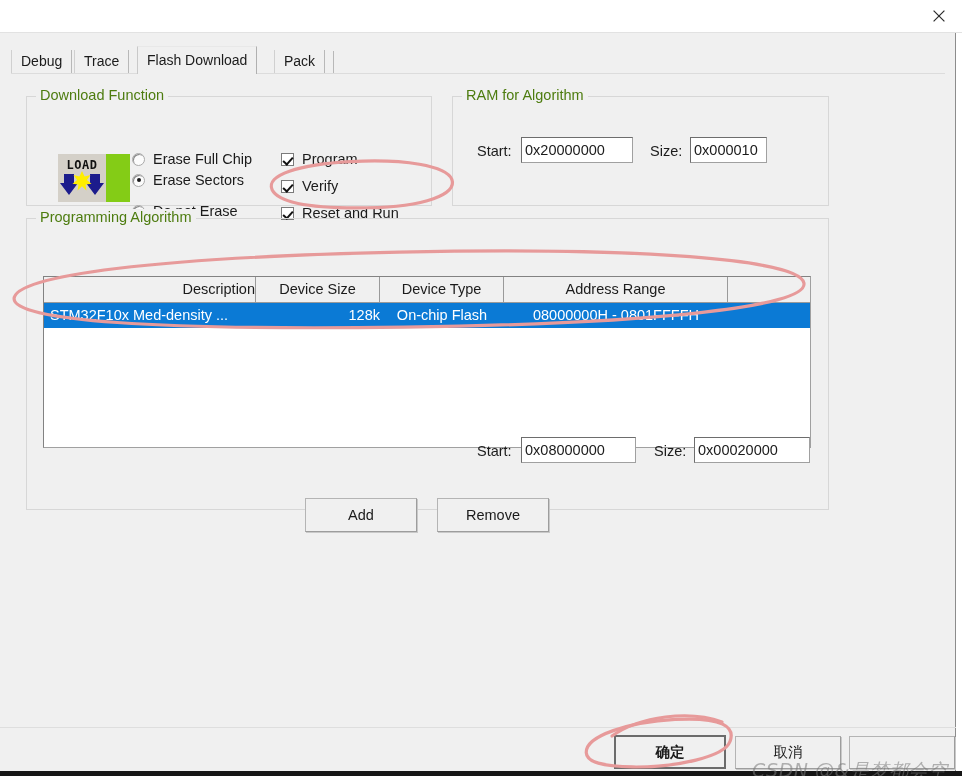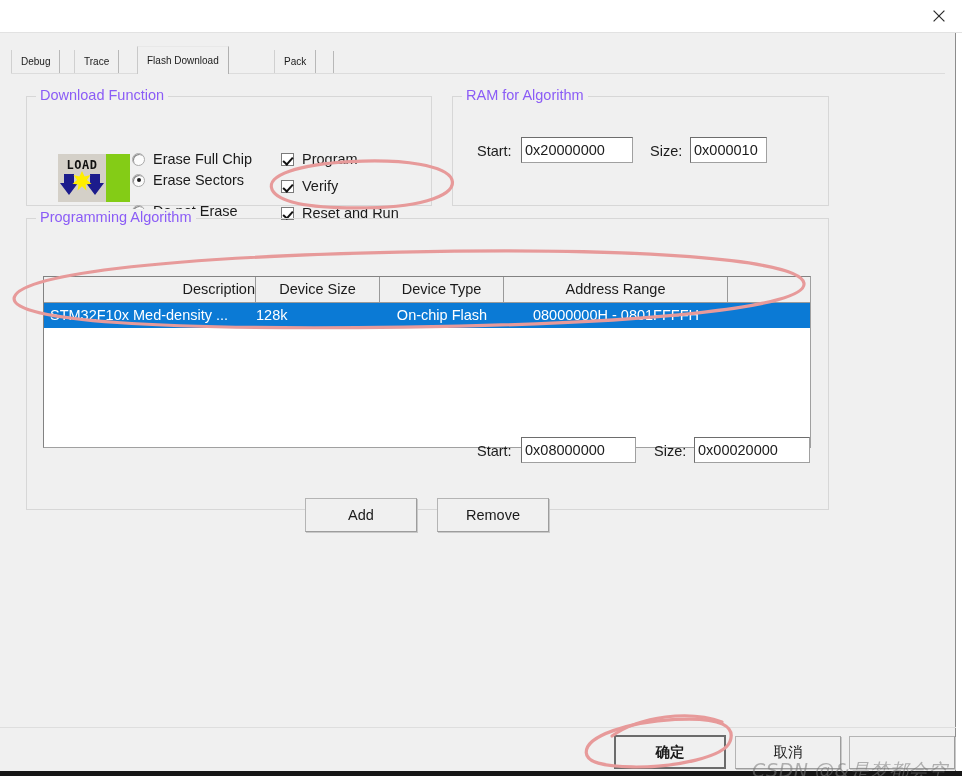--- a/index.html
+++ b/index.html
@@ -66,21 +66,21 @@
     width: 934px; height: 28px;
   }
   .tab {
     position: absolute;
     top: 4px;
     height: 24px;
     background: #f0f0f0;
     border-left: 1px solid #d0d0d0;
     border-right: 1px solid #b8b8b8;
     padding: 0 9px;
-    font-size: 10px;
+    font-size: 14px;
     color: #1b1b1b;
     line-height: 23px;
     white-space: nowrap;
     cursor: pointer;
   }
   .tab.active {
     top: 0;
     height: 28px;
     line-height: 27px;
     background: #f0f0f0;
@@ -107,21 +107,21 @@
     position: absolute;
     border: 1px solid #d7d7d7;
     background: transparent;
   }
   .group-title {
     position: absolute;
     top: -10px; left: 9px;
     padding: 0 4px;
     background: #f0f0f0;
     font-size: 14.5px;
-    color: #8b5cf6;
+    color: #4d7c0f;
     white-space: nowrap;
   }
 
   
   .load-icon {
     position: absolute;
     left: 58px; top: 121px;
     width: 72px; height: 48px;
     background: #84cc16;
   }
@@ -235,21 +235,21 @@
     color: #ffffff;
     cursor: pointer;
   }
   .lv-td {
     font-size: 14.5px;
     line-height: 25px;
     overflow: hidden;
     white-space: nowrap;
   }
   .lv-td.c0 { width: 212px; padding-left: 6px; }
-  .lv-td.c1 { width: 124px; text-align: left; }
+  .lv-td.c1 { width: 124px; text-align: right; }
   .lv-td.c2 { width: 124px; text-align: center; }
   .lv-td.c3 { width: 224px; text-align: center; }
   .lv-td.c4 { width: 82px; }
 
   
   .btn {
     position: absolute;
     background: #f0f0f0;
     border: 1px solid #b4b4b4;
     border-right-color: #9d9d9d;

